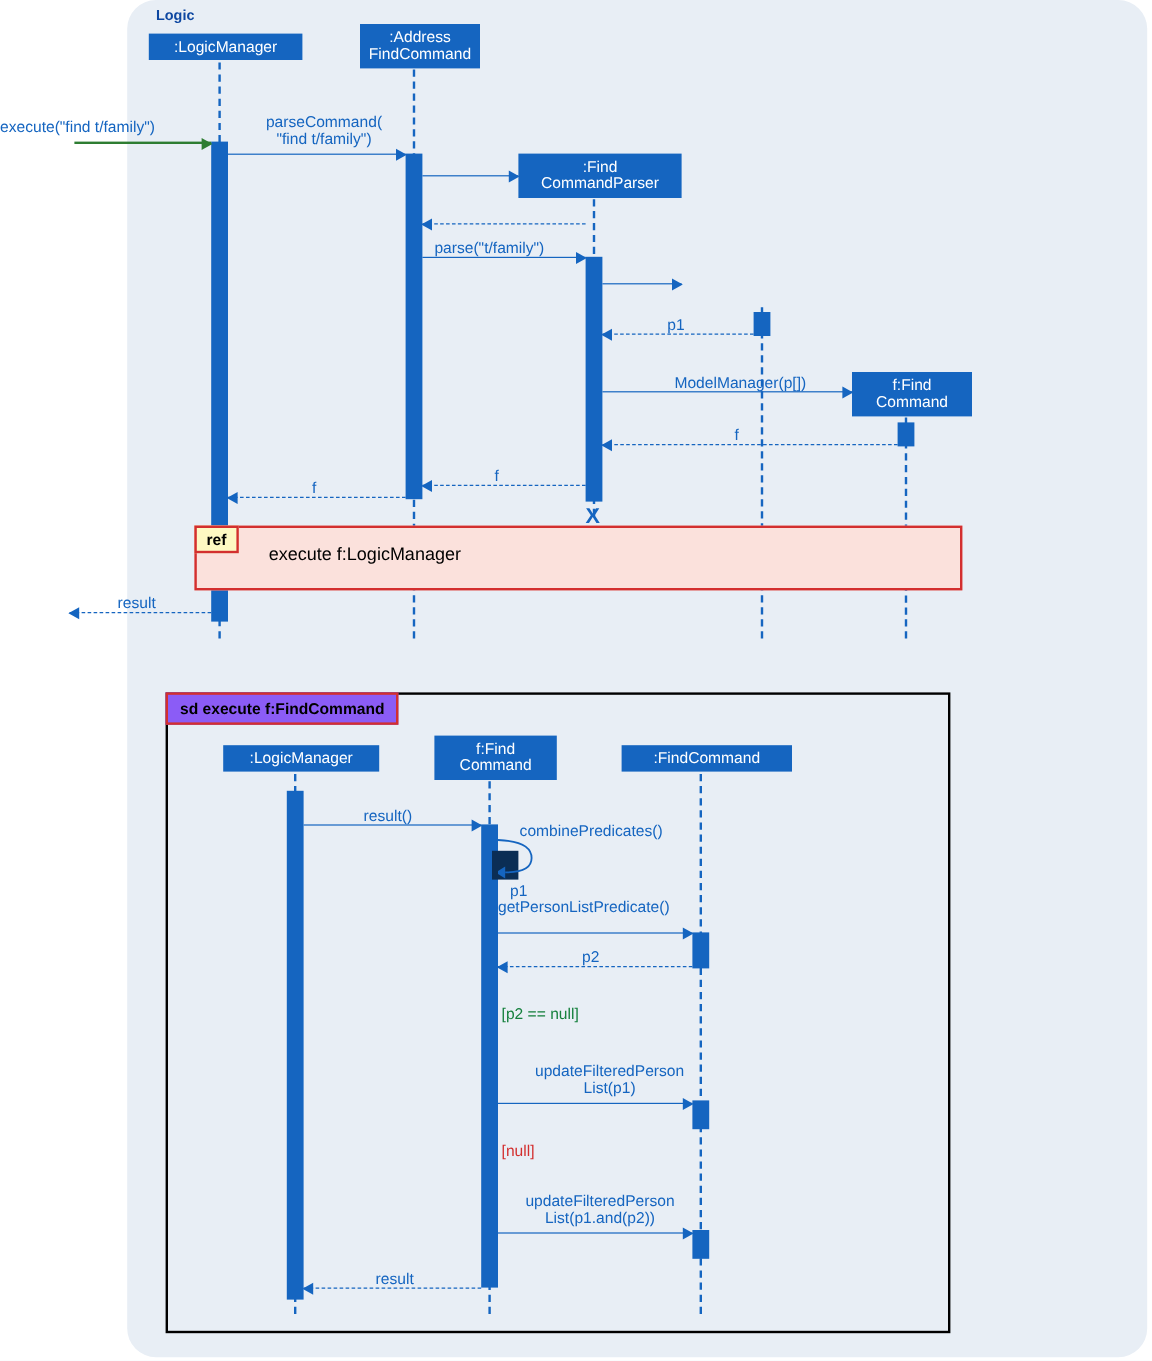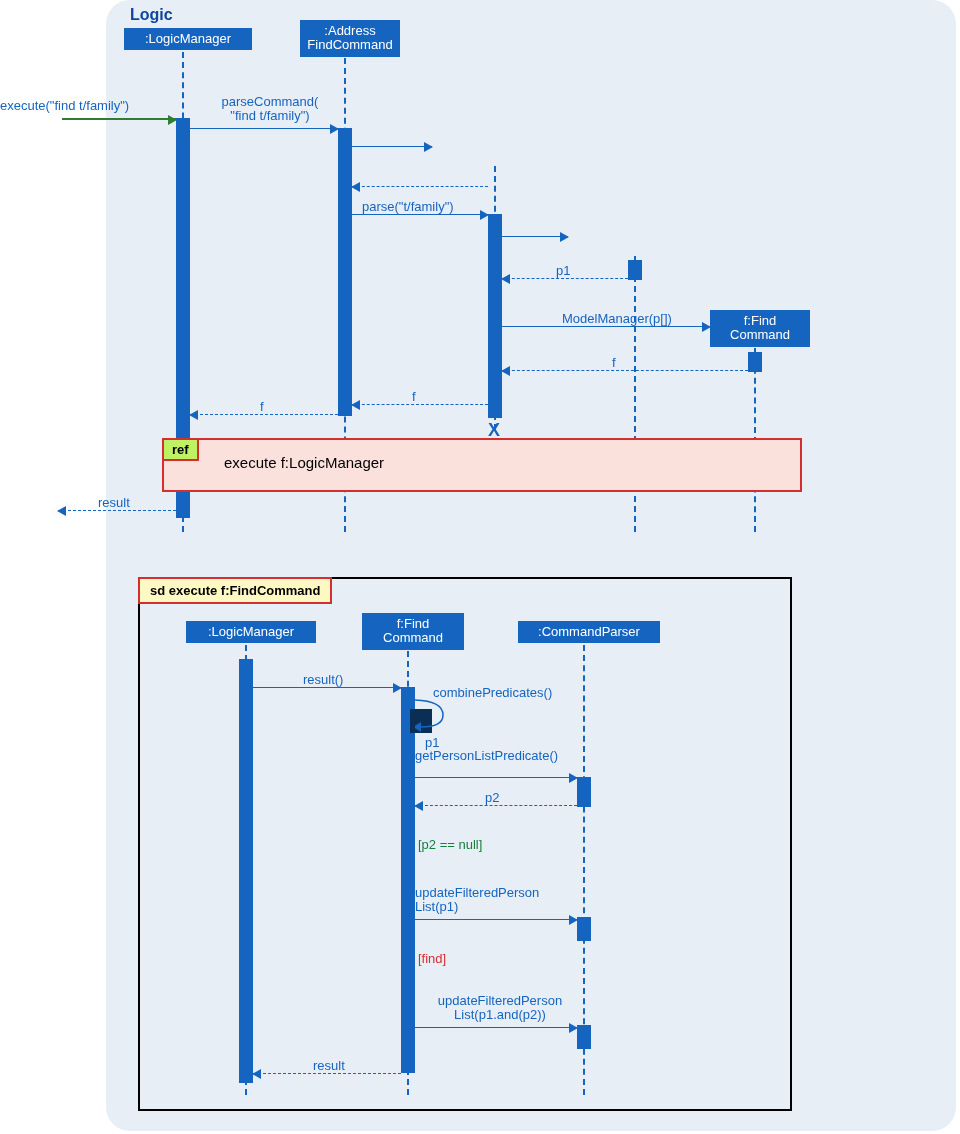--- a/index.html
+++ b/index.html
@@ -8,39 +8,40 @@
   .label{position:absolute;color:#1565c0}
   .ll-label{position:absolute;background:#1565c0;color:#fff;text-align:center;padding:4px 6px;line-height:1.1}
   .lifeline{position:absolute;border-left:2px dashed #1565c0;width:0}
   .act{position:absolute;background:#1565c0;width:14px}
   .msg{position:absolute;height:0;border-top:1.5px solid #1565c0}
   .msg.dashed{border-top:1.5px dashed #1565c0}
   .msg .head{position:absolute;right:-1px;top:-5px;width:0;height:0;border-top:5px solid transparent;border-bottom:5px solid transparent;border-left:9px solid #1565c0}
   .msg.left .head{left:-1px;right:auto;border-left:none;border-right:9px solid #1565c0}
   .msg .txt{position:absolute;white-space:nowrap;color:#1565c0}
   .refbox{position:absolute;background:#fbe1dc;border:2px solid #d32f2f}
-  .reftag{position:absolute;left:-2px;top:-2px;background:#bef264;border:2px solid #d32f2f;padding:2px 8px;color:#000;font-weight:bold}
-  .sdtag{display:inline-block;background:#fef9c3;border:2px solid #d32f2f;padding:4px 10px;color:#000;font-weight:bold}
+  .reftag{position:absolute;left:-2px;top:-2px;background:#fef9c3;border:2px solid #d32f2f;padding:2px 8px;color:#000;font-weight:bold}
+  .sdtag{display:inline-block;background:#8b5cf6;border:2px solid #d32f2f;padding:4px 10px;color:#000;font-weight:bold}
   .altbox{position:absolute;background:#fcd7a8;border:2px solid #d32f2f}
   .altdiv{position:absolute;left:0;right:0;border-top:2px dashed #d32f2f}
   .xmark{position:absolute;color:#1565c0;font-weight:bold;font-size:18px}
   .sdframe{position:absolute;border:2px solid #000}
   .greenarrow{position:absolute;height:0;border-top:2px solid #2e7d32}
   .greenarrow .head{position:absolute;right:-1px;top:-5px;width:0;height:0;border-top:5px solid transparent;border-bottom:5px solid transparent;border-left:9px solid #2e7d32}
   .selfloop{position:absolute}
 </style>
 </head>
 <body>
 
 <div class="page">
   <div class="outer"></div>
-  <div class="label" style="left:130px;top:6px;font-weight:bold;font-size:16px;color:#0d47a1">Logic</div>
+  <div class="label" style="left:130px;top:6px;font-weight:bold;font-size:12px;color:#0d47a1">Logic</div>
 
   <div class="ll-label" style="left:124px;top:28px;width:116px">:LogicManager</div>
   <div class="ll-label" style="left:300px;top:20px;width:88px">:Address FindCommand</div>
+  <div class="ll-label" style="left:432px;top:128px;width:124px">:Find CommandParser</div>
   <div class="ll-label" style="left:710px;top:310px;width:88px">f:Find Command</div>
 
   <div class="lifeline" style="left:182px;top:52px;height:480px"></div>
   <div class="lifeline" style="left:344px;top:58px;height:474px"></div>
   <div class="lifeline" style="left:494px;top:166px;height:264px"></div>
   <div class="lifeline" style="left:634px;top:256px;height:276px"></div>
   <div class="lifeline" style="left:754px;top:348px;height:184px"></div>
 
   <div class="act" style="left:176px;top:118px;height:400px"></div>
   <div class="act" style="left:338px;top:128px;height:288px"></div>
@@ -101,21 +102,21 @@
   <div class="msg dashed left" style="left:58px;top:510px;width:118px">
       <div class="head"></div>
       <div class="txt" style="left:40px;top:-16px">result</div>
     </div>
 
   <div class="sdframe" style="left:138px;top:577px;width:650px;height:530px">
     <div style="position:absolute;left:-2px;top:-2px"><div class="sdtag">sd execute f:FindCommand</div></div>
 
     <div class="ll-label" style="left:46px;top:42px;width:118px">:LogicManager</div>
     <div class="ll-label" style="left:222px;top:34px;width:90px">f:Find Command</div>
-    <div class="ll-label" style="left:378px;top:42px;width:130px">:CommandParser</div>
+    <div class="ll-label" style="left:378px;top:42px;width:130px">:FindCommand</div>
 
     <div class="lifeline" style="left:105px;top:66px;height:450px"></div>
     <div class="lifeline" style="left:267px;top:72px;height:444px"></div>
     <div class="lifeline" style="left:443px;top:66px;height:450px"></div>
 
     <div class="act" style="left:99px;top:80px;height:424px"></div>
     <div class="act" style="left:261px;top:108px;height:386px"></div>
     <div class="act" style="left:270px;top:130px;width:22px;height:24px;background:#0b2e55"></div>
     <div class="act" style="left:437px;top:198px;height:30px"></div>
     <div class="act" style="left:437px;top:338px;height:24px"></div>
@@ -141,24 +142,24 @@
       </div>
     <div class="msg dashed left" style="left:275px;top:226px;width:162px">
         <div class="head"></div>
         <div class="txt" style="left:70px;top:-16px">p2</div>
       </div>
 
 
     <div class="label" style="left:278px;top:258px;color:#15803d">[p2 == null]</div>
     <div class="msg" style="left:275px;top:340px;width:162px">
         <div class="head"></div>
-        <div class="txt" style="left:0;top:-34px;white-space:normal;text-align:left;width:150px;line-height:1.1">updateFilteredPerson List(p1)</div>
+        <div class="txt" style="left:18px;top:-34px;white-space:normal;text-align:center;width:150px;line-height:1.1">updateFilteredPerson List(p1)</div>
       </div>
 
-    <div class="label" style="left:278px;top:372px;color:#d32f2f">[find]</div>
+    <div class="label" style="left:278px;top:372px;color:#d32f2f">[null]</div>
     <div class="msg" style="left:275px;top:448px;width:162px">
         <div class="head"></div>
         <div class="txt" style="left:10px;top:-34px;white-space:normal;text-align:center;width:150px;line-height:1.1">updateFilteredPerson List(p1.and(p2))</div>
       </div>
 
     <div class="msg dashed left" style="left:113px;top:494px;width:148px">
         <div class="head"></div>
         <div class="txt" style="left:60px;top:-16px">result</div>
       </div>
   </div>

